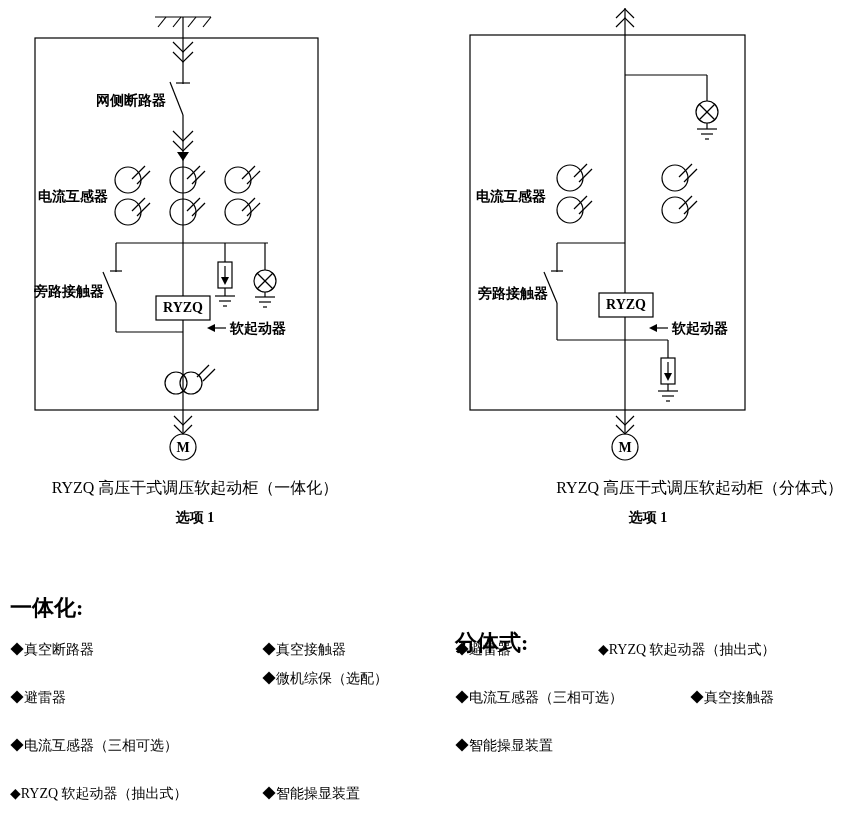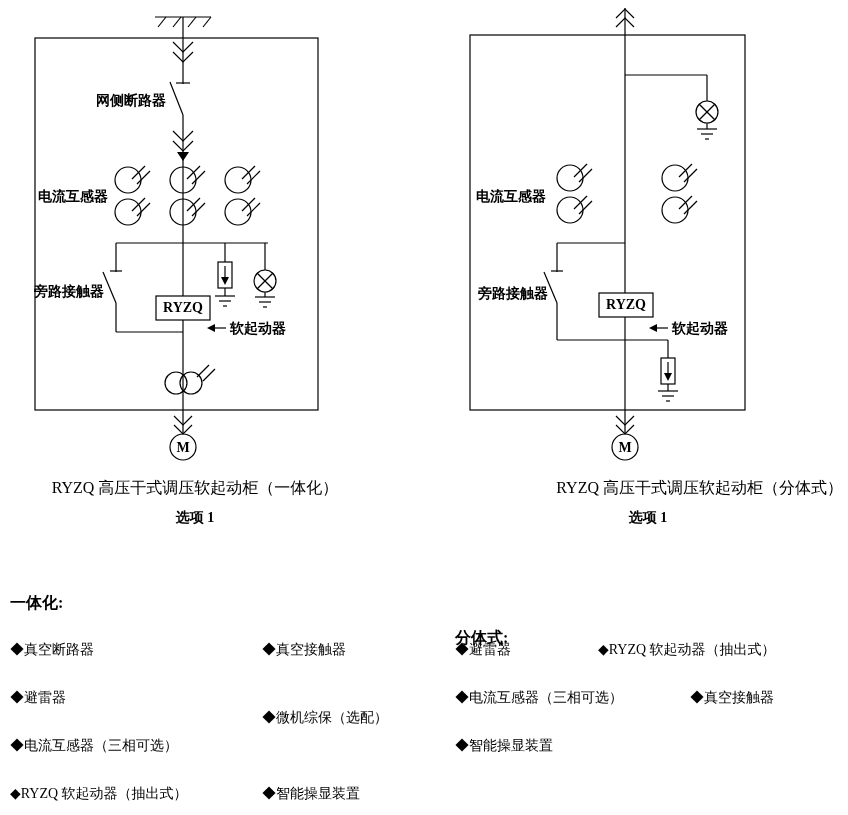--- a/index.html
+++ b/index.html
@@ -27,21 +27,21 @@
   }
   .option {
     position:absolute;
     font-size:14px;
     font-weight:bold;
     text-align:center;
     white-space:nowrap;
   }
   .feat-heading {
     position:absolute;
-    font-size:16px;
+    font-size:22px;
     font-weight:bold;
     white-space:nowrap;
   }
   .feat-item {
     position:absolute;
     font-size:14px;
     white-space:nowrap;
   }
 </style>
 </head>
@@ -266,21 +266,21 @@
 
   <div class="caption" style="left:0px; top:478px; width:390px;">RYZQ 高压干式调压软起动柜（一体化）</div>
   <div class="option" style="left:0px; top:509px; width:390px;">选项 1</div>
   <div class="caption" style="left:453px; top:478px; width:390px;text-align:right;">RYZQ 高压干式调压软起动柜（分体式）</div>
   <div class="option" style="left:453px; top:509px; width:390px;">选项 1</div>
 
   <div class="feat-heading" style="left:10px; top:593px;">一体化:</div>
   <div class="feat-item" style="left:10px;  top:641px;">◆真空断路器</div>
   <div class="feat-item" style="left:262px; top:641px;">◆真空接触器</div>
   <div class="feat-item" style="left:10px;  top:689px;">◆避雷器</div>
-  <div class="feat-item" style="left:262px; top:709px;">◆微机综保（选配）</div>
+  <div class="feat-item" style="left:262px; top:670px;">◆微机综保（选配）</div>
   <div class="feat-item" style="left:10px;  top:737px;">◆电流互感器（三相可选）</div>
   <div class="feat-item" style="left:10px;  top:785px;">◆RYZQ 软起动器（抽出式）</div>
   <div class="feat-item" style="left:262px; top:785px;">◆智能操显装置</div>
 
   <div class="feat-heading" style="left:455px; top:628px;">分体式:</div>
   <div class="feat-item" style="left:455px; top:641px;">◆避雷器</div>
   <div class="feat-item" style="left:598px; top:641px;">◆RYZQ 软起动器（抽出式）</div>
   <div class="feat-item" style="left:455px; top:689px;">◆电流互感器（三相可选）</div>
   <div class="feat-item" style="left:690px; top:689px;">◆真空接触器</div>
   <div class="feat-item" style="left:455px; top:737px;">◆智能操显装置</div>

